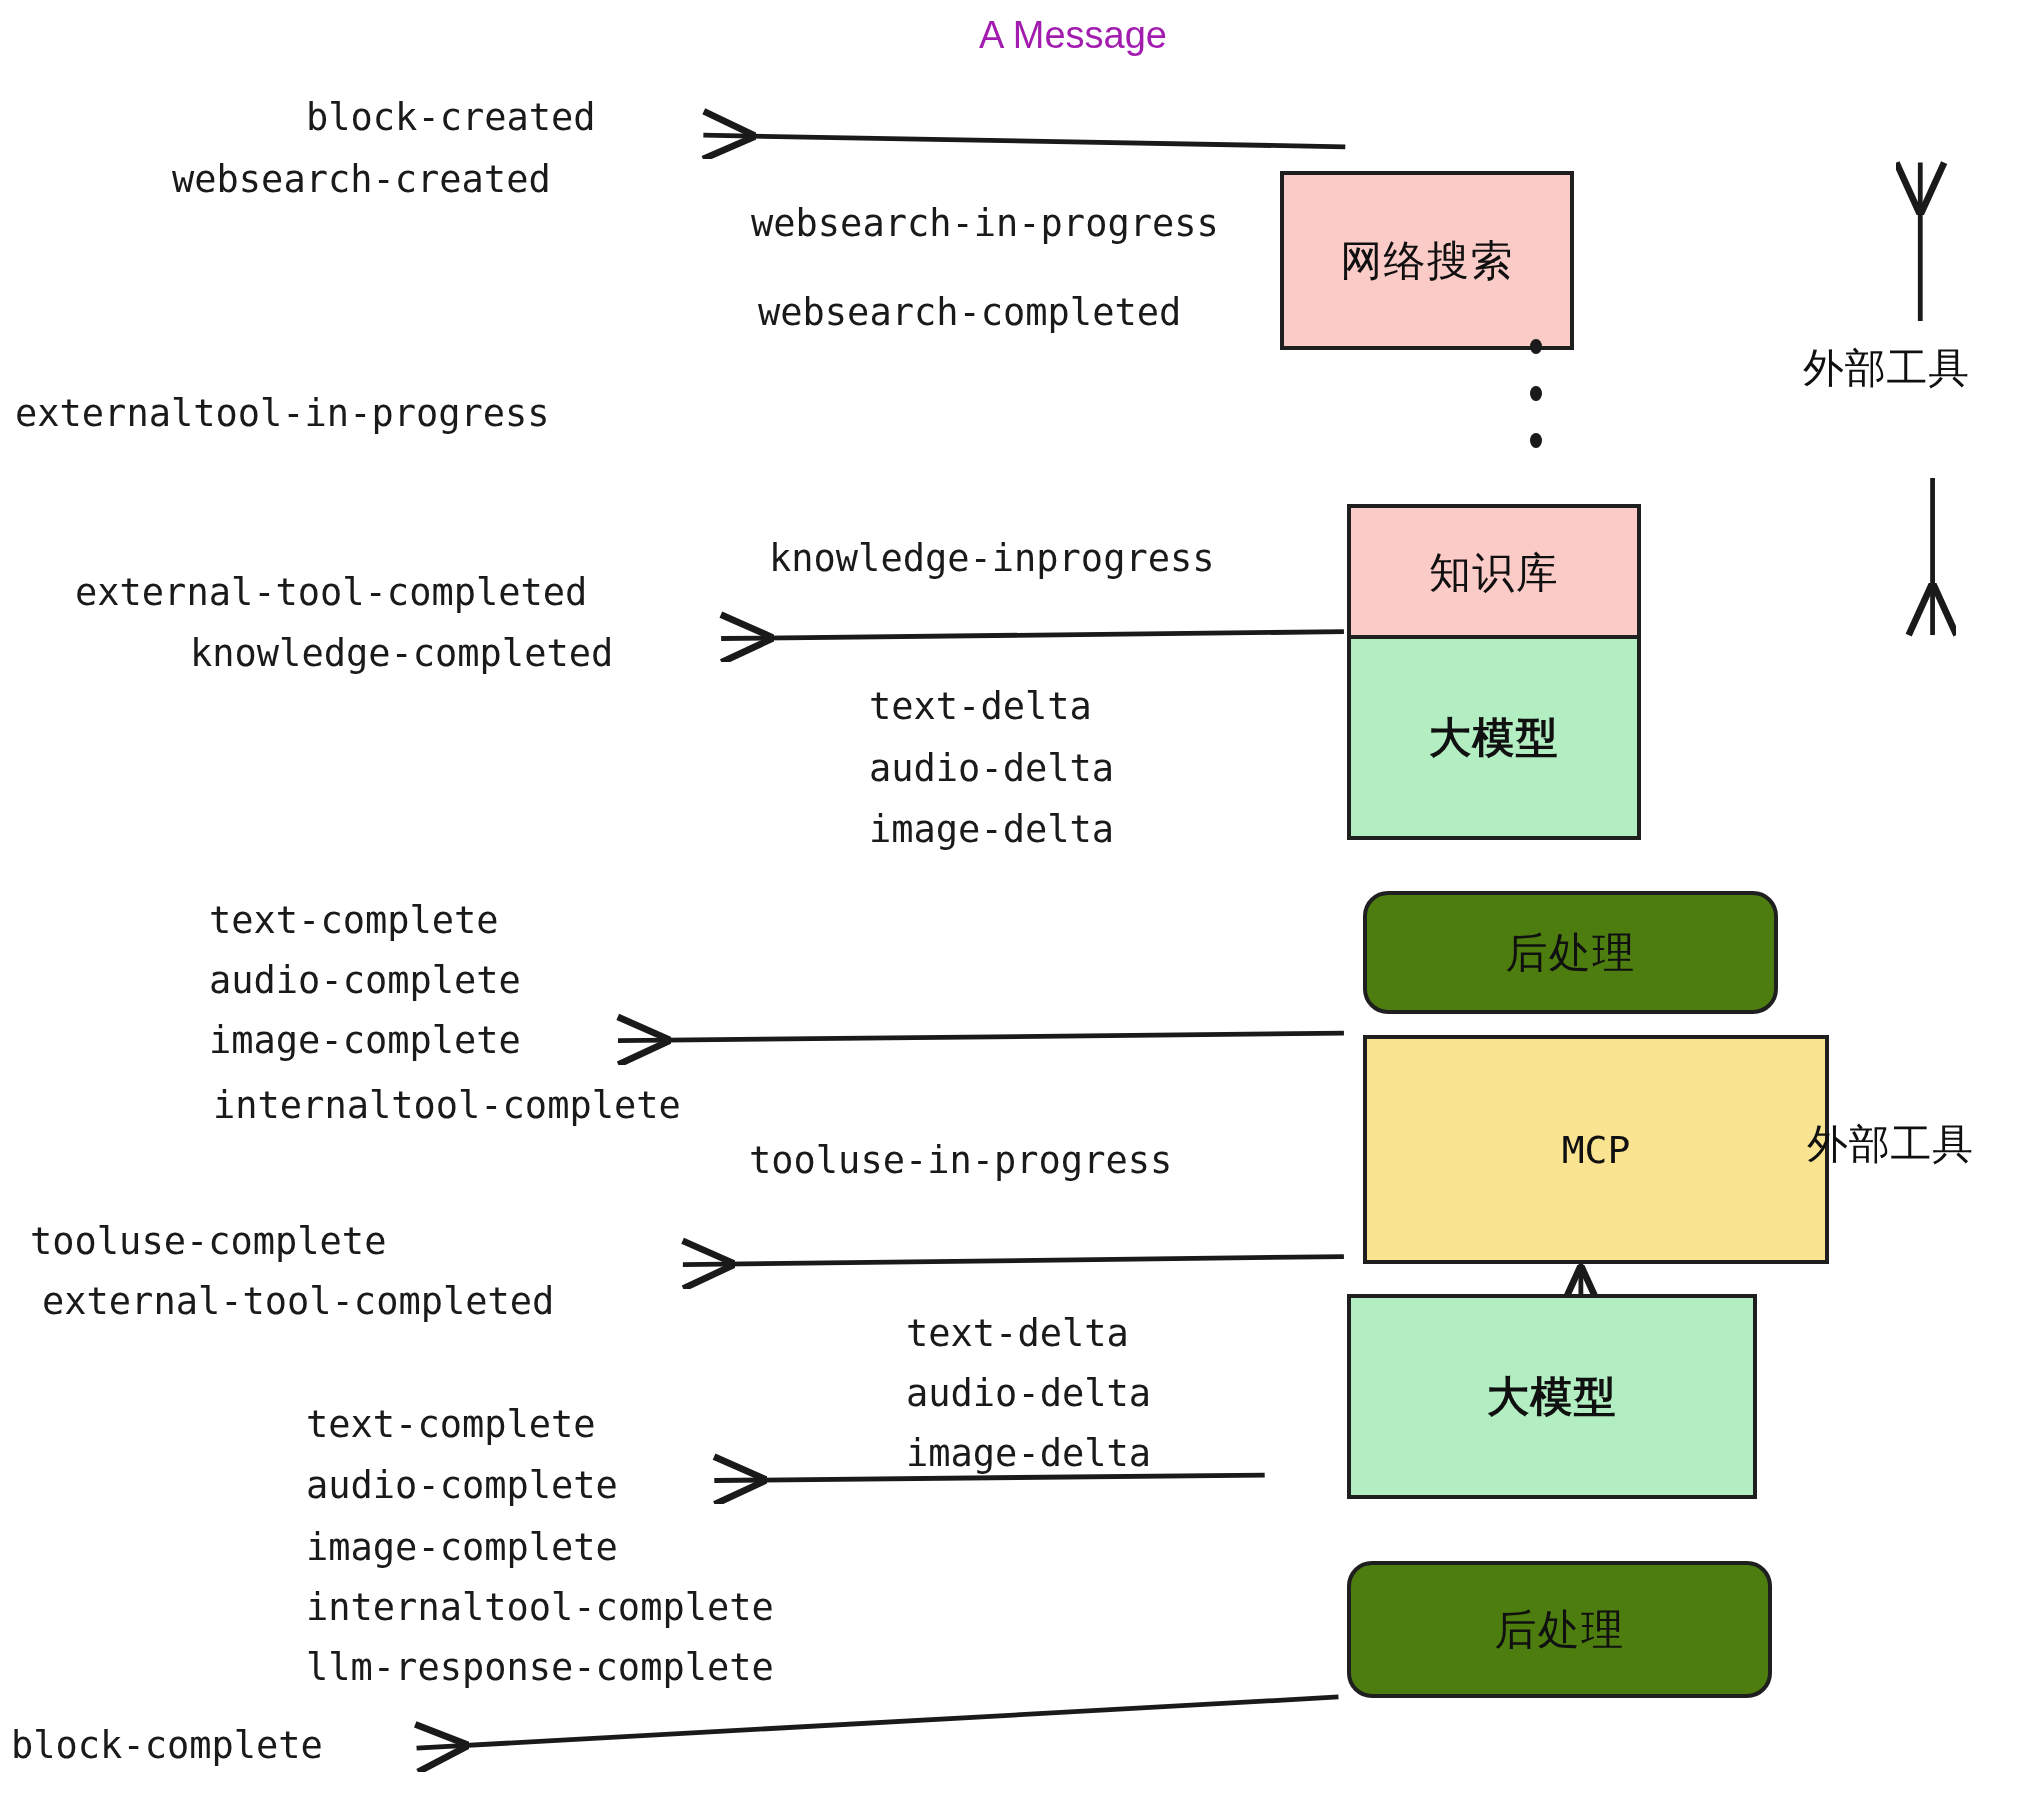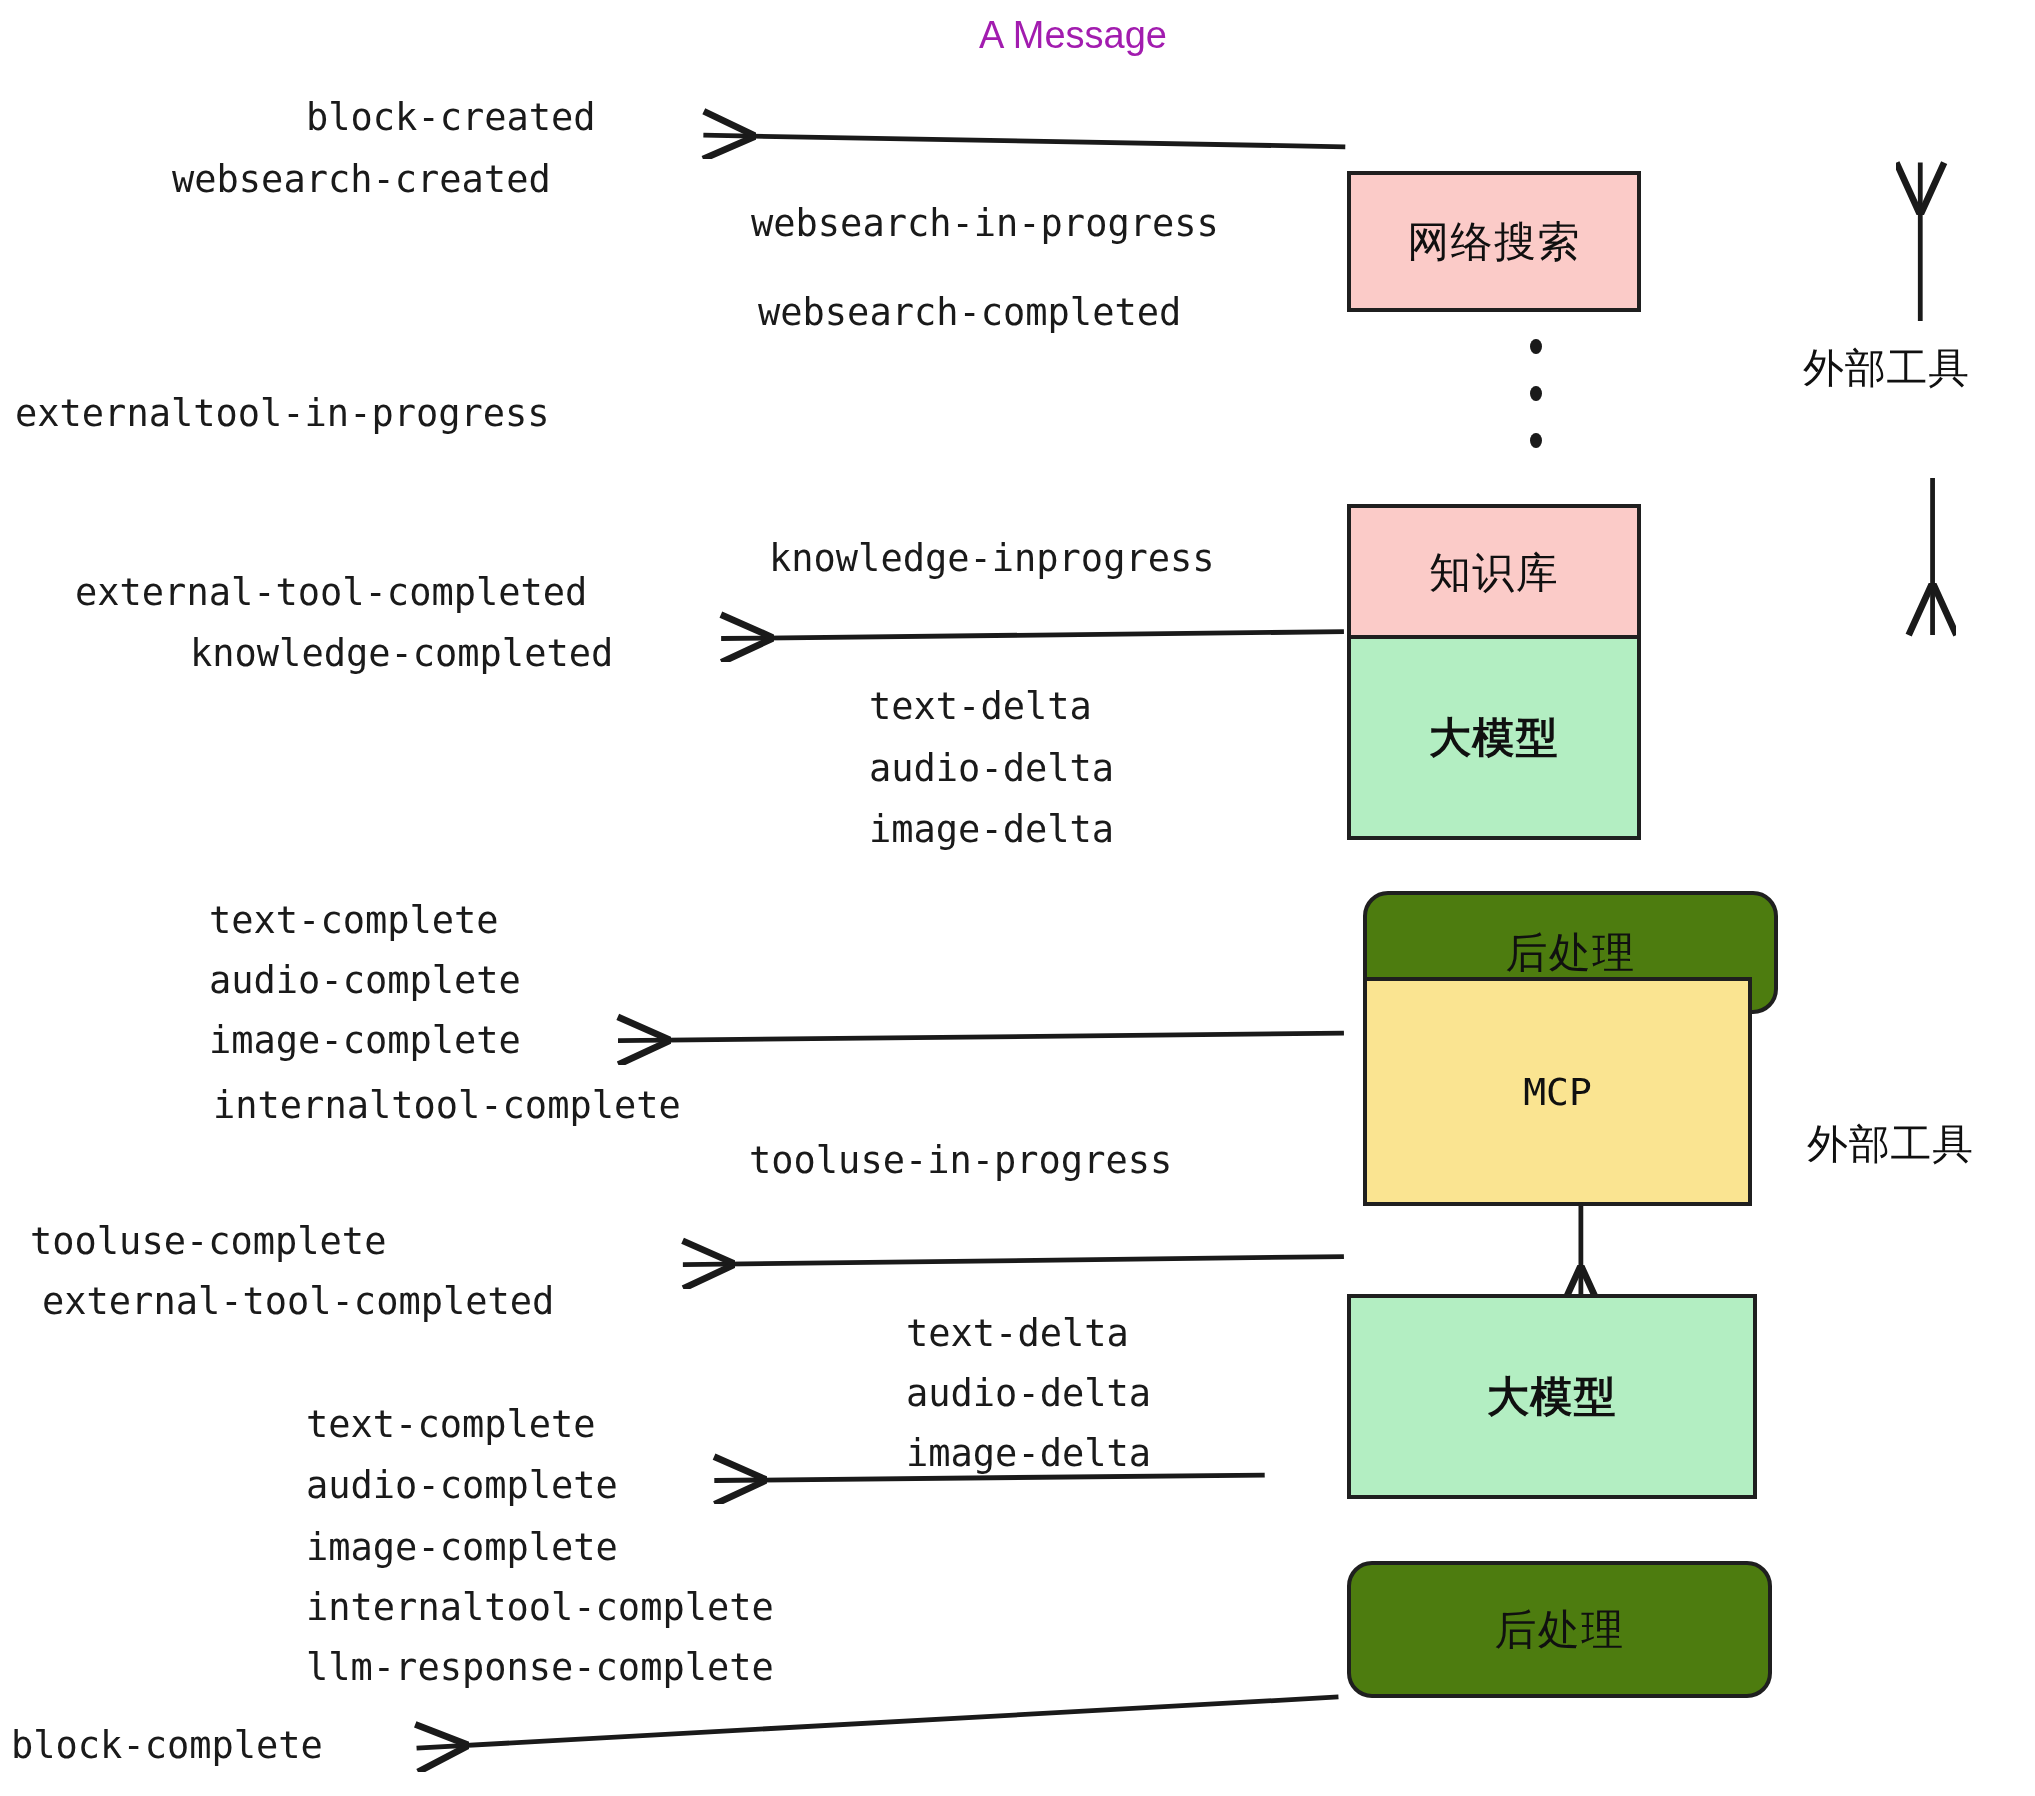--- a/index.html
+++ b/index.html
@@ -113,21 +113,21 @@
 
     <line x1="2812" y1="470" x2="2812" y2="238" stroke="#1a1a1a" stroke-width="7" marker-end="url(#ahu)"></line>
 
     <line x1="2830" y1="700" x2="2830" y2="930" stroke="#1a1a1a" stroke-width="7" marker-end="url(#ahu)"></line>
 
     <line x1="2300" y1="1678" x2="2300" y2="1540" stroke="#1a1a1a" stroke-width="7" marker-end="url(#ahu)"></line>
 
     <line x1="2315" y1="1758" x2="2315" y2="1930" stroke="#1a1a1a" stroke-width="7" marker-end="url(#ahu)"></line>
   </svg>
 
-  <div class="node pink" style="left:1347px; top:171px; width:294px; height:141px;">
+  <div class="node pink" style="left:1280px; top:171px; width:294px; height:179px;">
     <span>网络搜索</span>
   </div>
 
   <div class="dots" style="left:1529px; top:339px; width:13.7px; height:109px;">
     <span></span>
     <span></span>
     <span></span>
   </div>
 
   <div class="node pink" style="left:1347px; top:504px; width:294px; height:137px;">
@@ -135,21 +135,21 @@
   </div>
 
   <div class="node green" style="left:1347px; top:635px; width:294px; height:205px;">
     <span>大模型</span>
   </div>
 
   <div class="node white" style="left:1363px; top:891px; width:415px; height:123px;">
     <span>后处理</span>
   </div>
 
-  <div class="node yellow mcp" style="left:1363px; top:977px; width:389px; height:229px;">
+  <div class="node yellow mcp" style="left:1363px; top:1035px; width:466px; height:229px;">
     <span>MCP</span>
   </div>
 
   <div class="node green" style="left:1347px; top:1294px; width:410px; height:205px;">
     <span>大模型</span>
   </div>
 
   <div class="node white" style="left:1347px; top:1561px; width:425px; height:137px;">
     <span>后处理</span>
   </div>

